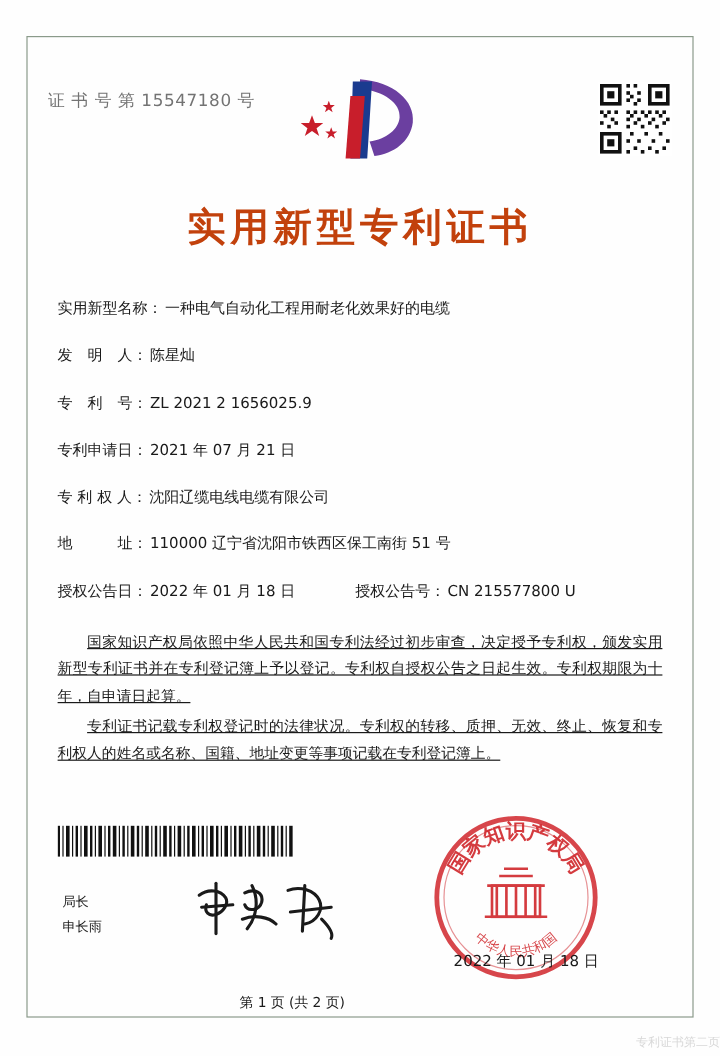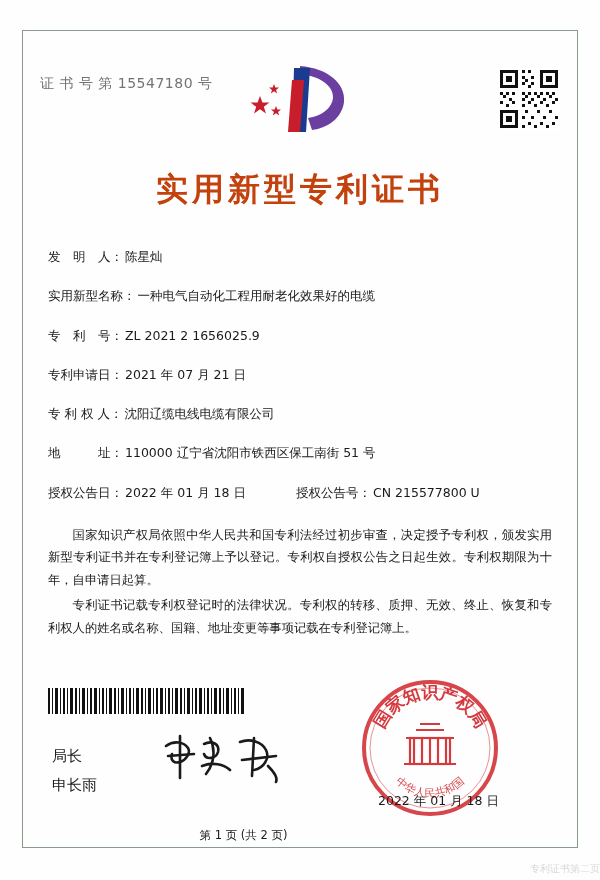--- a/index.html
+++ b/index.html
@@ -108,20 +108,21 @@
     top: 524px;
     width: 504px;
     font-size: 12.3px;
     line-height: 1.82;
     text-align: justify;
     color: #1a1a1a;
   }
   .paragraphs p {
     margin: 0 0 3px 0;
     text-indent: 2em;
+    text-decoration: underline;
   }
 
   
   .barcode {
     position: absolute;
     left: 48px;
     top: 688px;
     width: 196px;
     height: 26px;
   }
@@ -132,21 +133,21 @@
     left: 358px;
     top: 676px;
     width: 144px;
     height: 144px;
   }
 
   .sign-label {
     position: absolute;
     left: 52px;
     top: 742px;
-    font-size: 15px;
+    font-size: 11px;
     line-height: 1.9;
     color: #1a1a1a;
   }
   .signature-img {
     position: absolute;
     left: 158px;
     top: 730px;
     width: 132px;
     height: 56px;
   }
@@ -266,26 +267,26 @@
         <polygon points="26,22 27.3,25.6 31,25.6 28,27.9 29.2,31.5 26,29.2 22.8,31.5 24,27.9 21,25.6 24.7,25.6"></polygon>
         <polygon points="28,44 29.3,47.6 33,47.6 30,49.9 31.2,53.5 28,51.2 24.8,53.5 26,49.9 23,47.6 26.7,47.6"></polygon>
       </g>
     </svg>
   </div>
 
   <div class="title">实用新型专利证书</div>
 
   <div class="fields">
     <div class="field-row">
+      <span class="field-label">实用新型名称：</span>
+      <span class="field-value">一种电气自动化工程用耐老化效果好的电缆</span>
+    </div>
+    <div class="field-row">
       <span class="field-label">发　明　人：</span>
       <span class="field-value">陈星灿</span>
-    </div>
-    <div class="field-row">
-      <span class="field-label">实用新型名称：</span>
-      <span class="field-value">一种电气自动化工程用耐老化效果好的电缆</span>
     </div>
     <div class="field-row">
       <span class="field-label">专　利　号：</span>
       <span class="field-value">ZL 2021 2 1656025.9</span>
     </div>
     <div class="field-row">
       <span class="field-label">专利申请日：</span>
       <span class="field-value">2021 年 07 月 21 日</span>
     </div>
     <div class="field-row">

